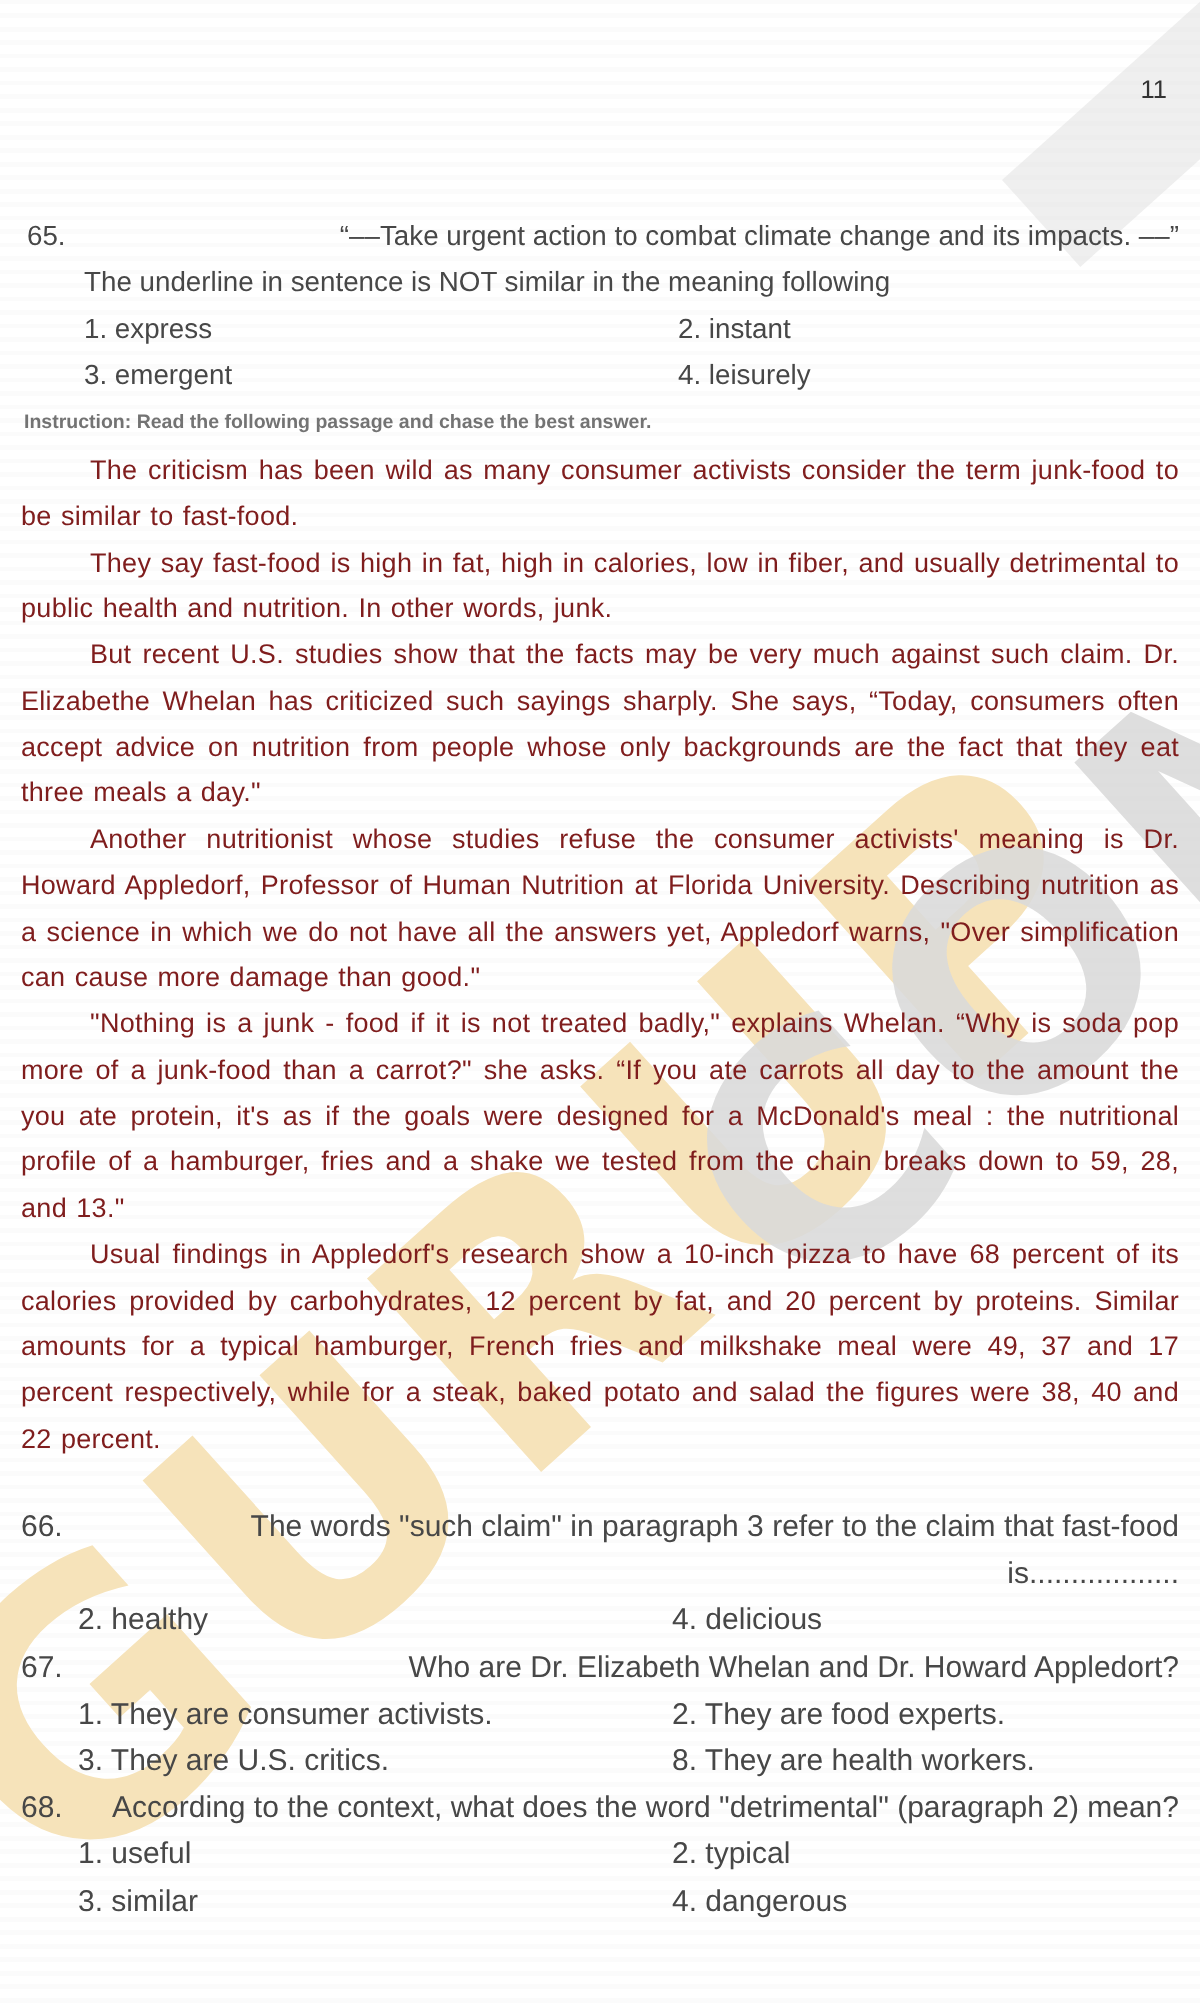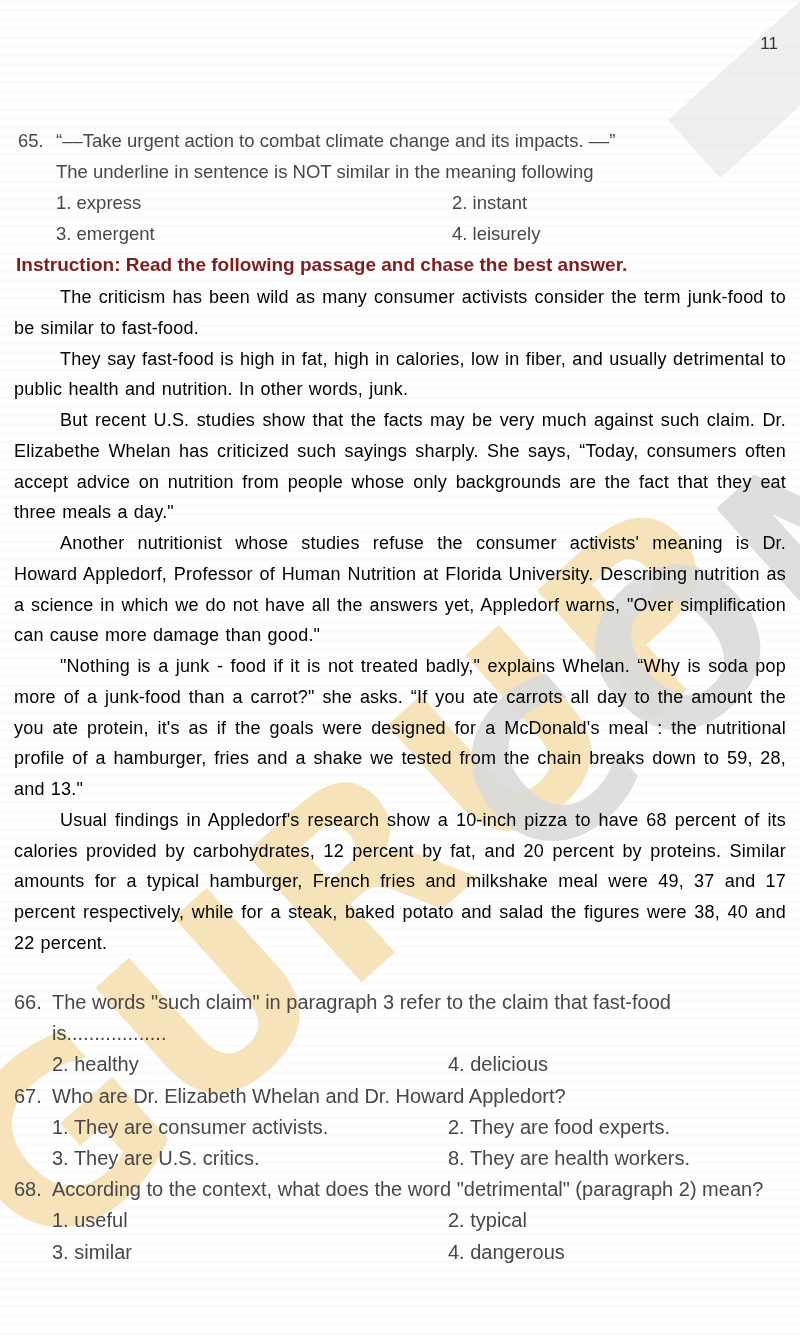--- a/index.html
+++ b/index.html
@@ -29,49 +29,49 @@
     font-family:"DejaVu Sans", sans-serif;
     font-weight:900;font-size:212px;line-height:1;
     letter-spacing:12px;color:#dadada;opacity:.88;white-space:nowrap;
   }
   .wm-stripe{
     position:absolute;left:668px;top:120px;width:300px;height:78px;
     background:#e4e4e4;opacity:.6;transform:rotate(-42deg);transform-origin:0 0;
   }
 
   
-  .content{position:absolute;inset:0;z-index:1;}
+  .content{position:absolute;inset:0;z-index:1;margin-top:16px;}
   .pagenum{
     position:absolute;top:34px;right:22px;
     font-size:17px;color:#333333;
   }
 
   .qblock .row{line-height:31px;font-size:18.5px;}
   .qrow{display:flex;}
   .qnum{flex:0 0 38px;}
-  .qtext{flex:1 1 auto;}
+  .qtext{flex:1 1 auto;text-align:right;}
   .subrow{padding-left:38px;}
   .optgrid{
     display:grid;grid-template-columns:396px 1fr;
     padding-left:38px;
   }
 
   .q65{position:absolute;top:125px;left:18px;right:14px;}
 
   .instruction{
     position:absolute;top:251px;left:16px;right:14px;
-    font-size:19px;font-weight:bold;color:#7f1d1d;line-height:28px;
+    font-size:13px;font-weight:bold;color:#737373;line-height:28px;
   }
 
   .passage{position:absolute;top:282px;left:14px;right:14px;}
   .passage p{
     margin:0;
     font-size:18px;line-height:30.75px;
     text-indent:46px;text-align:justify;
-    color:#000000;
+    color:#7f1d1d;
     letter-spacing:.2px;word-spacing:1px;
   }
 
   .bottomqs{position:absolute;top:987px;left:14px;right:14px;}
   .bottomqs .row{line-height:31.2px;font-size:20px;}
 </style>
 </head>
 <body>
 
 <div class="wm">

